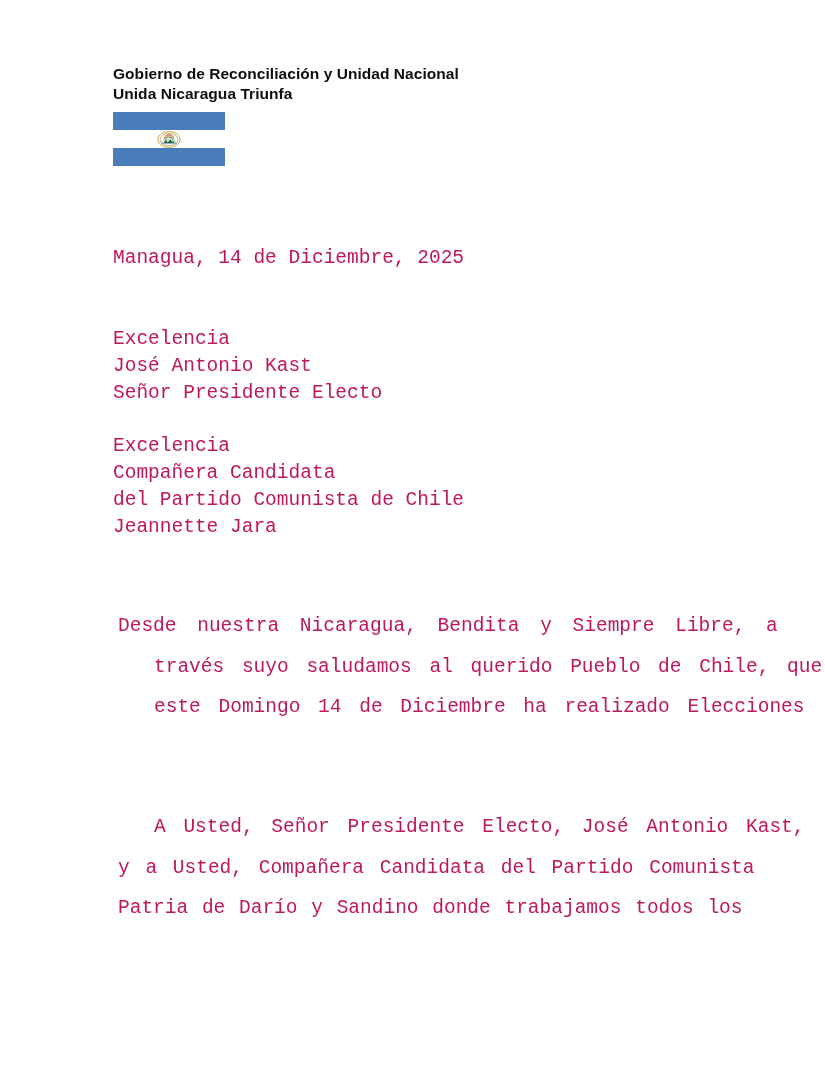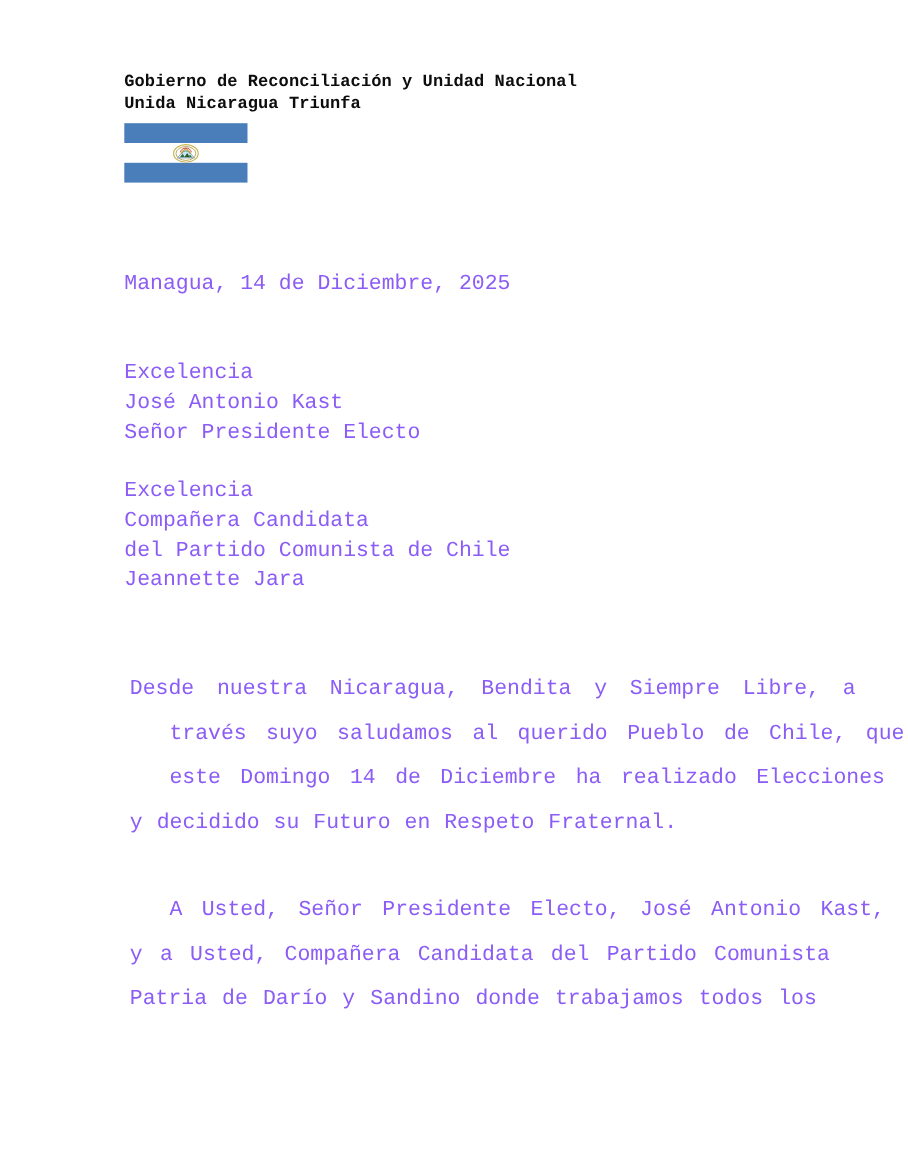--- a/index.html
+++ b/index.html
@@ -22,21 +22,21 @@
   }
 
   
   .letterhead {
     position: absolute;
     left: 113px;
     top: 64px;
     width: 640px;
   }
   .letterhead-line {
-    font-family: Liberation Mono, monospace;
+    font-family: Liberation Sans, sans-serif;
     font-weight: bold;
     font-size: 15.5px;
     line-height: 20px;
     color: #0d0d0d;
     letter-spacing: 0.05px;
     white-space: nowrap;
   }
 
   
   .flag {
@@ -61,21 +61,21 @@
     left: 44px;
     top: 19px;
     width: 24px;
     height: 17px;
   }
   .flag-emblem svg { display: block; width: 24px; height: 17px; }
 
   .mono-line {
     font-family: "Liberation Mono", "DejaVu Sans Mono", monospace;
     font-size: 19.5px;
-    color: #8b5cf6;
+    color: #be185d;
     white-space: pre;
   }
 
   
   .date-block { position: absolute; left: 113px; top: 245px; }
   .date-block .mono-line { line-height: 26px; }
 
   
   .addressee { position: absolute; left: 113px; }
   .addressee-1 { top: 326px; }
@@ -141,21 +141,20 @@
     <div class="mono-line ws-0">Excelencia</div>
     <div class="mono-line ws-0">Compañera Candidata</div>
     <div class="mono-line ws-0">del Partido Comunista de Chile</div>
     <div class="mono-line ws-0">Jeannette Jara</div>
   </div>
 
   <div class="para para-1">
     <div class="mono-line ws-9">Desde nuestra Nicaragua, Bendita y Siempre Libre, a</div>
     <div class="mono-line ws-6">través suyo saludamos al querido Pueblo de Chile, que</div>
     <div class="mono-line ws-6">este Domingo 14 de Diciembre ha realizado Elecciones</div>
-    <div class="mono-line ws-1">y decidido su Futuro en Respeto Fraternal.</div>
   </div>
 
   <div class="para para-2">
     <div class="mono-line ws-6">A Usted, Señor Presidente Electo, José Antonio Kast,</div>
     <div class="mono-line ws-4">y a Usted, Compañera Candidata del Partido Comunista</div>
     <div class="mono-line ws-2">Patria de Darío y Sandino donde trabajamos todos los</div>
   </div>
 
 </div>
 

